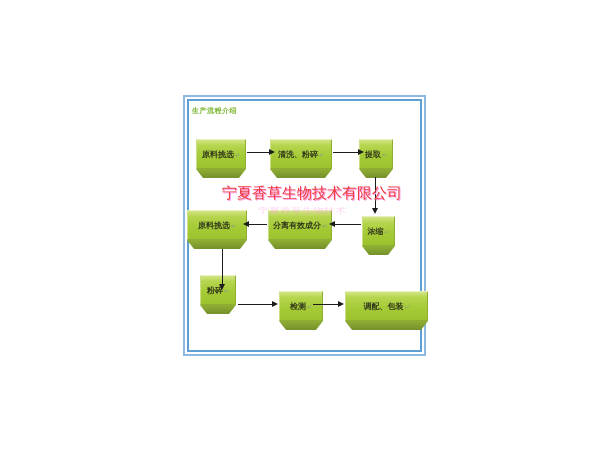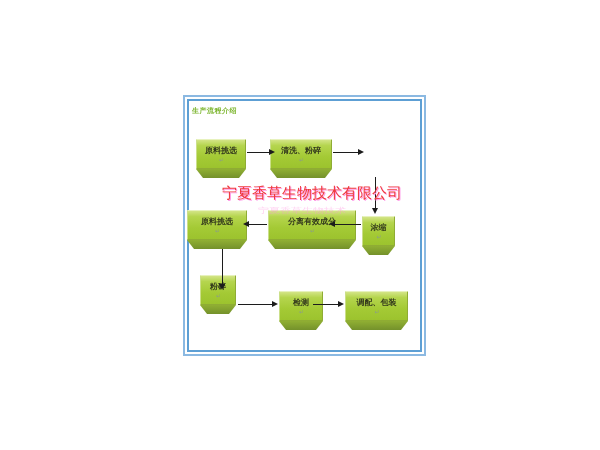--- a/index.html
+++ b/index.html
@@ -11,21 +11,21 @@
          border:2px solid #8bb9e2;padding:2px;background:#ffffff;}
   .frame-inner{width:100%;height:100%;border:2px solid #5d9fd4;box-sizing:border-box;position:relative;background:#ffffff;}
 
   .diagram-title{position:absolute;left:192px;top:106px;font-size:7px;font-weight:bold;
                  color:#7cb52e;letter-spacing:0.5px;white-space:nowrap;}
 
   
   .pbox{position:absolute;}
   .pbox-body{position:relative;height:28px;display:flex;align-items:center;justify-content:center;
              background:linear-gradient(180deg,#d3e486 0%,#b5d54e 20%,#a4ca35 60%,#9cc32e 100%);
-             border:1px solid #8fac34;border-top-color:#e7f2bd;border-left-color:#cbdf8a;border-radius:1px;flex-direction:column;}
+             border:1px solid #8fac34;border-top-color:#e7f2bd;border-left-color:#cbdf8a;border-radius:1px;}
   .pbox-base{height:9px;background:linear-gradient(180deg,#90af33,#74912b);
              clip-path:polygon(0 0,100% 0,calc(100% - 7px) 100%,7px 100%);}
   .pbox-label{font-size:8px;font-weight:bold;color:#33391c;white-space:nowrap;}
   .pmark{font-size:6px;color:#8d9f85;margin-left:1px;}
 
   
   .ar{position:absolute;background:#1c1c1c;}
   .ar.h{height:1px;}
   .ar.v{width:1px;}
   .hd{position:absolute;width:0;height:0;}
@@ -61,30 +61,37 @@
   </div>
 
   <div class="pbox" style="left:270px;top:139px;width:62px;text-align:right;">
     <div class="pbox-body">
       <span class="pbox-label">清洗、粉碎</span>
         <span class="pmark">↵</span>
     </div>
     <div class="pbox-base"></div>
   </div>
 
+  <div class="pbox" style="left:359px;top:139px;width:34px;">
+    <div class="pbox-body">
+      <span class="pbox-label">提取</span>
+        <span class="pmark">↵</span>
+    </div>
+    <div class="pbox-base"></div>
+  </div>
 
   <div class="pbox" style="left:362px;top:216px;width:33px;">
     <div class="pbox-body">
       <span class="pbox-label">浓缩</span>
         <span class="pmark">↵</span>
     </div>
     <div class="pbox-base"></div>
   </div>
 
-  <div class="pbox" style="left:268px;top:210px;width:88px;">
+  <div class="pbox" style="left:268px;top:210px;width:64px;">
     <div class="pbox-body">
       <span class="pbox-label">分离有效成分</span>
         <span class="pmark">↵</span>
     </div>
     <div class="pbox-base"></div>
   </div>
 
   <div class="pbox" style="left:187px;top:210px;width:60px;">
     <div class="pbox-body">
       <span class="pbox-label">原料挑选</span>
@@ -102,21 +109,21 @@
   </div>
 
   <div class="pbox" style="left:279px;top:291px;width:44px;">
     <div class="pbox-body">
       <span class="pbox-label">检测</span>
         <span class="pmark">↵</span>
     </div>
     <div class="pbox-base"></div>
   </div>
 
-  <div class="pbox" style="left:345px;top:291px;width:63px;">
+  <div class="pbox" style="left:345px;top:291px;width:83px;">
     <div class="pbox-body">
       <span class="pbox-label">调配、包装</span>
         <span class="pmark">↵</span>
     </div>
     <div class="pbox-base"></div>
   </div>
 
   <div class="ar h" style="left:247px;top:152px;width:22px;">
       <span class="hd right"></span>
     </div>

